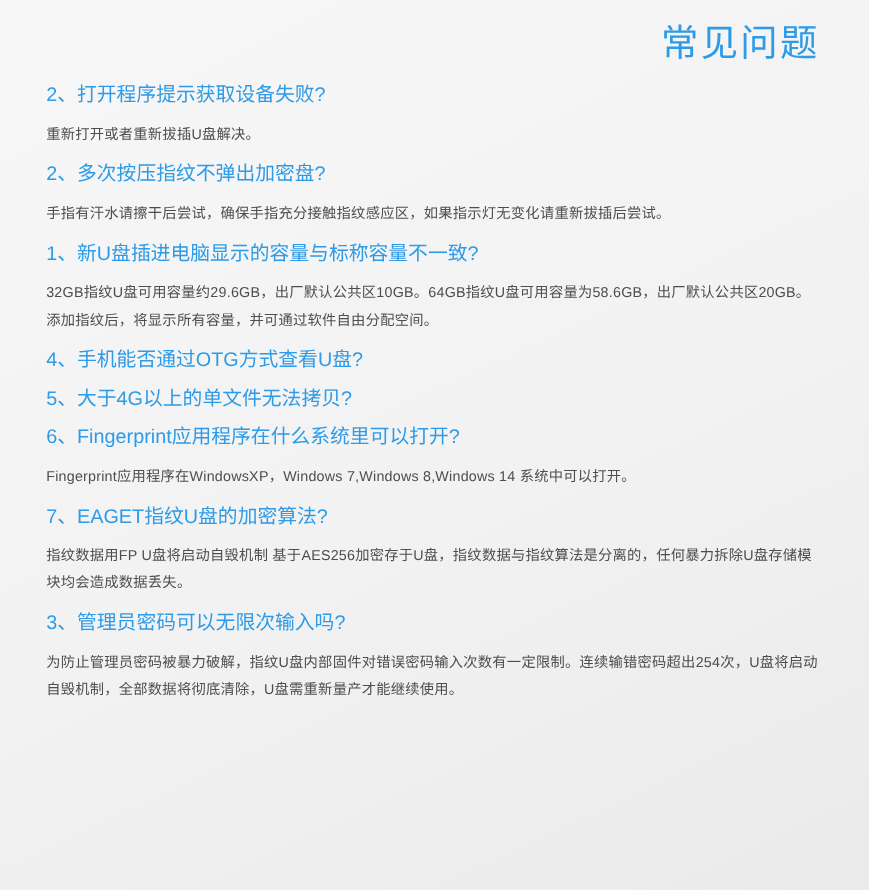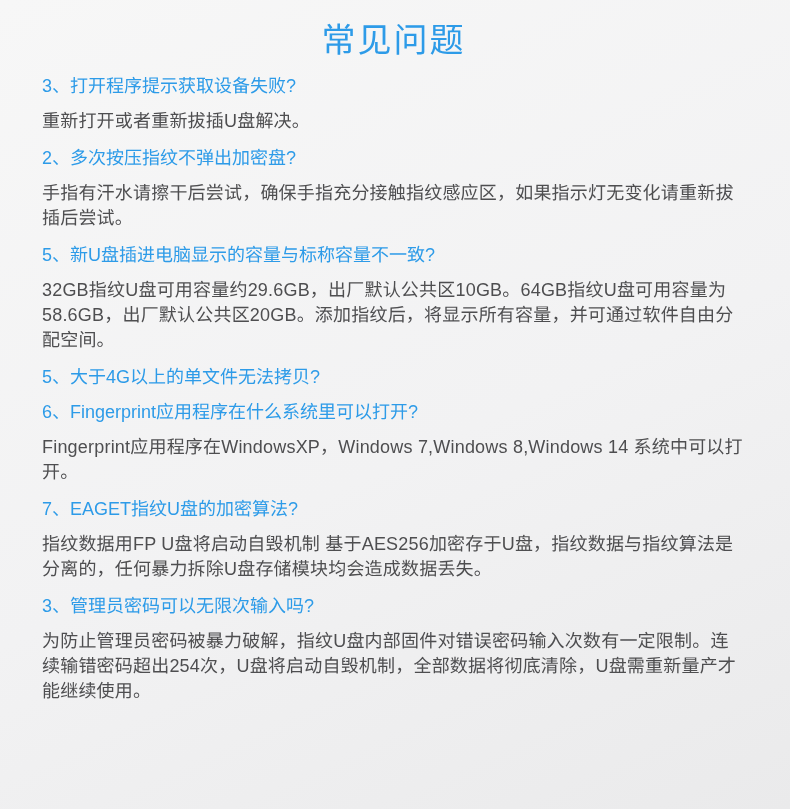--- a/index.html
+++ b/index.html
@@ -18,69 +18,70 @@
   }
   body {
     background: linear-gradient(155deg, var(--bg-start) 0%, var(--bg-mid) 55%, var(--bg-end) 100%);
   }
   .page {
     width: 790px;
     height: 809px;
     padding: 18px 45px 0 42px;
   }
   .page-title {
-    text-align: center;
+    text-align: right;
     color: var(--accent);
     font-size: 34px;
     font-weight: 300;
     letter-spacing: 2px;
     line-height: 44px;
     margin-bottom: 4px;
   }
   .faq-item .faq-question {
     color: var(--accent);
     font-size: 18px;
     font-weight: 400;
     line-height: 21px;
     margin-top: 14px;
   }
   .faq-item .faq-answer {
     color: var(--body-text);
-    font-size: 18px;
+    font-size: 13px;
     font-weight: 400;
     line-height: 25px;
     margin-top: 12px;
     letter-spacing: 0.2px;
   }
 </style>
 </head>
 <body>
 
 <div class="page">
 
   <h1 class="page-title">常见问题</h1>
 
   <div class="faq-list">
 
     <div class="faq-item">
-      <h2 class="faq-question">3、打开程序提示获取设备失败?</h2>
+      <h2 class="faq-question">2、打开程序提示获取设备失败?</h2>
       <p class="faq-answer">重新打开或者重新拔插U盘解决。</p>
     </div>
 
     <div class="faq-item">
       <h2 class="faq-question">2、多次按压指纹不弹出加密盘?</h2>
       <p class="faq-answer">手指有汗水请擦干后尝试，确保手指充分接触指纹感应区，如果指示灯无变化请重新拔插后尝试。</p>
     </div>
 
     <div class="faq-item">
-      <h2 class="faq-question">5、新U盘插进电脑显示的容量与标称容量不一致?</h2>
+      <h2 class="faq-question">1、新U盘插进电脑显示的容量与标称容量不一致?</h2>
       <p class="faq-answer">32GB指纹U盘可用容量约29.6GB，出厂默认公共区10GB。64GB指纹U盘可用容量为58.6GB，出厂默认公共区20GB。添加指纹后，将显示所有容量，并可通过软件自由分配空间。</p>
     </div>
 
     <div class="faq-item">
+      <h2 class="faq-question">4、手机能否通过OTG方式查看U盘?</h2>
     </div>
 
     <div class="faq-item">
       <h2 class="faq-question">5、大于4G以上的单文件无法拷贝?</h2>
     </div>
 
     <div class="faq-item">
       <h2 class="faq-question">6、Fingerprint应用程序在什么系统里可以打开?</h2>
       <p class="faq-answer">Fingerprint应用程序在WindowsXP，Windows 7,Windows 8,Windows 14 系统中可以打开。</p>
     </div>

